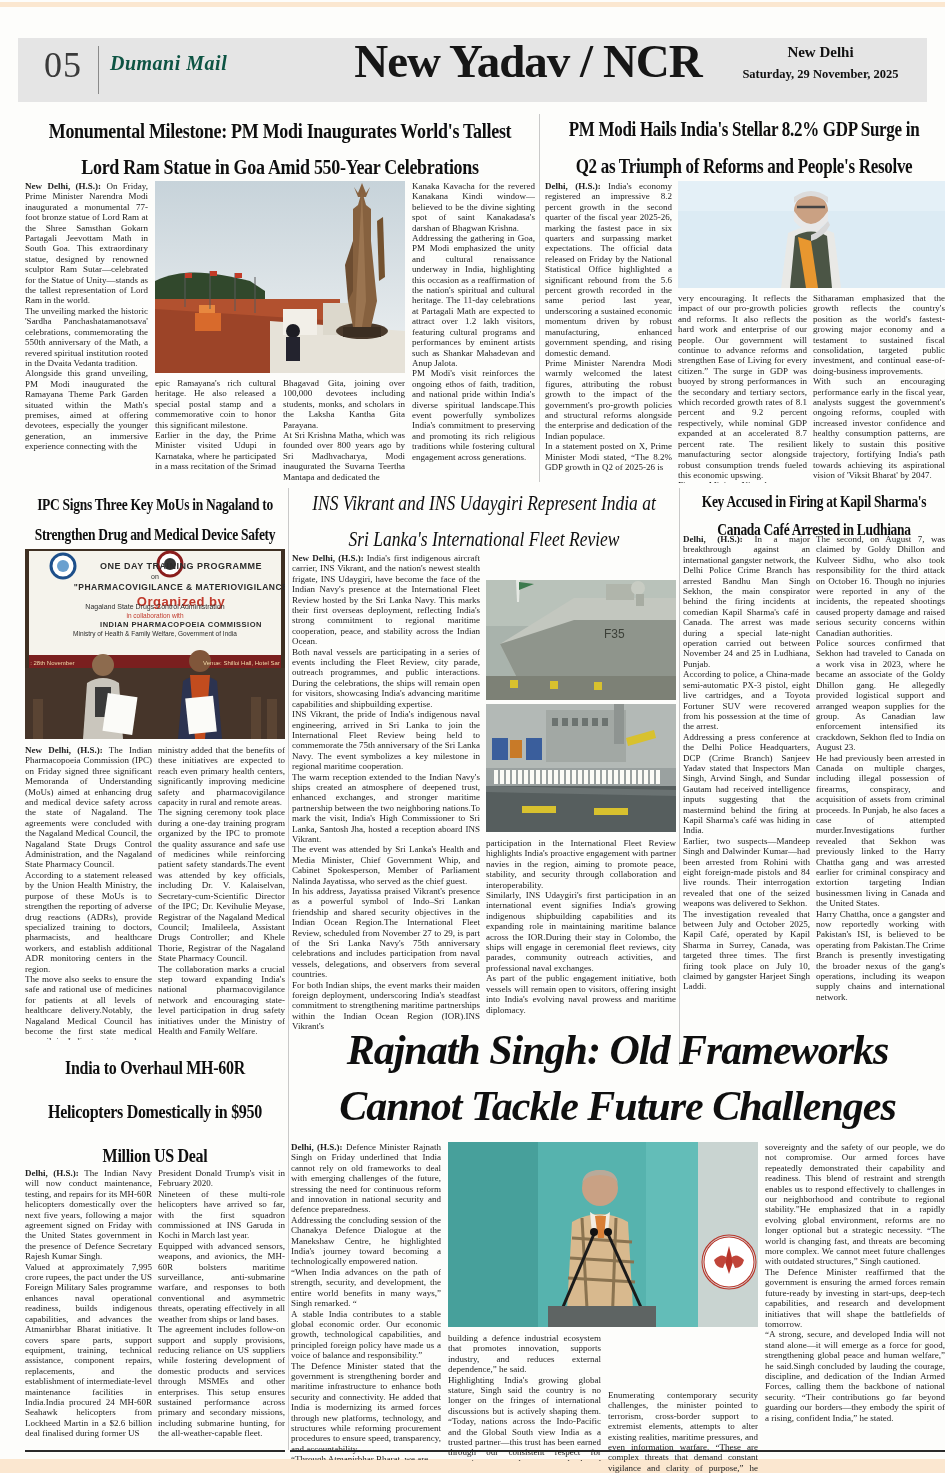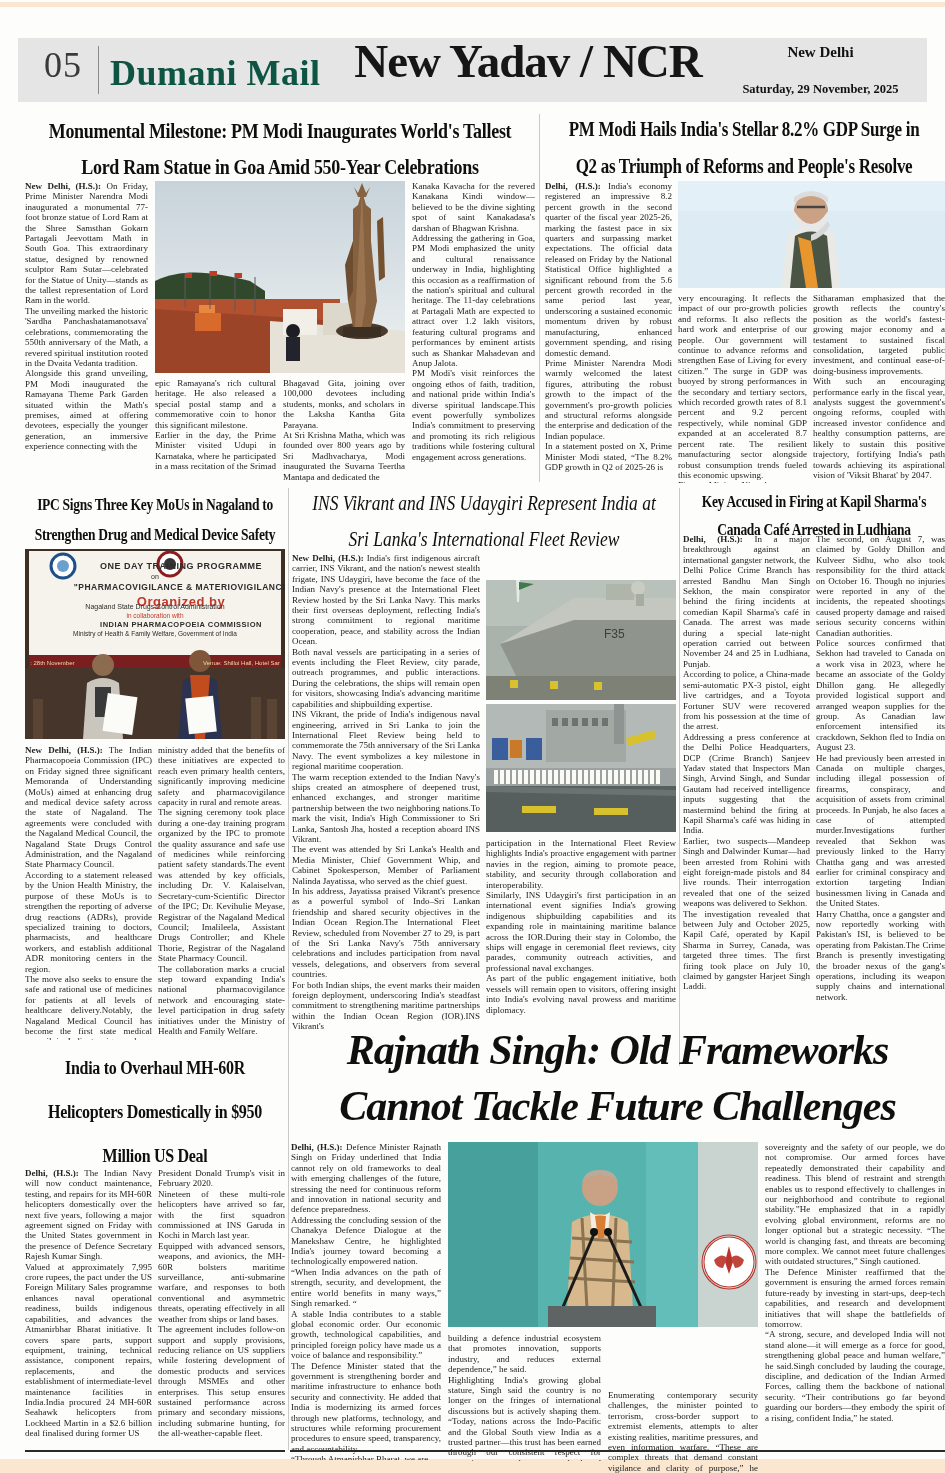--- a/index.html
+++ b/index.html
@@ -4,25 +4,25 @@
 <style>
   html,body{margin:0;padding:0;background:#ffffff;}
   #page{position:relative;width:945px;height:1473px;background:#fdfdfb;overflow:hidden;
         font-family:"Liberation Serif","DejaVu Serif",serif;color:#1c1c1c;}
   .abs{position:absolute;}
   .band{background:#fbe7d0;}
   
   #mast{left:18px;top:38px;width:909px;height:64px;background:#e5e5e5;}
   #pageno{left:26px;top:6px;font-size:36px;color:#3a3a3a;letter-spacing:1px;}
   #pagenosep{left:80px;top:8px;width:1px;height:48px;background:#8a8a8a;}
-  #brand{left:92px;top:14px;font-size:36px;font-weight:bold;color:#0d5443;letter-spacing:.5px;}
+  #brand{left:92px;top:14px;font-size:20px;font-weight:bold;color:#0d5443;letter-spacing:.5px;font-style:italic;}
   #section{left:200px;top:-4px;width:620px;text-align:center;font-size:47px;font-weight:bold;color:#161616;letter-spacing:-1px;}
   #edition{left:700px;top:6px;width:205px;text-align:center;font-weight:bold;color:#111;}
   #edition .city{font-size:15px;}
-  #edition .date{font-size:12.5px;margin-top:21px;}
+  #edition .date{font-size:12.5px;margin-top:6px;}
   
   .hl{font-weight:bold;text-align:center;color:#0f0f0f;letter-spacing:-.3px;white-space:pre-line;
       transform:scaleY(1.22);transform-origin:top center;}
   .hl.it{font-style:italic;font-weight:normal;letter-spacing:0;}
   
   .col{font-size:9px;line-height:10.4px;text-align:justify;overflow:hidden;white-space:pre-line;color:#222;}
   .dl{font-weight:bold;}
   
   .vsep{width:1px;background:#c9c9c9;}
   .hrule{height:2px;background:#2a2a2a;}

